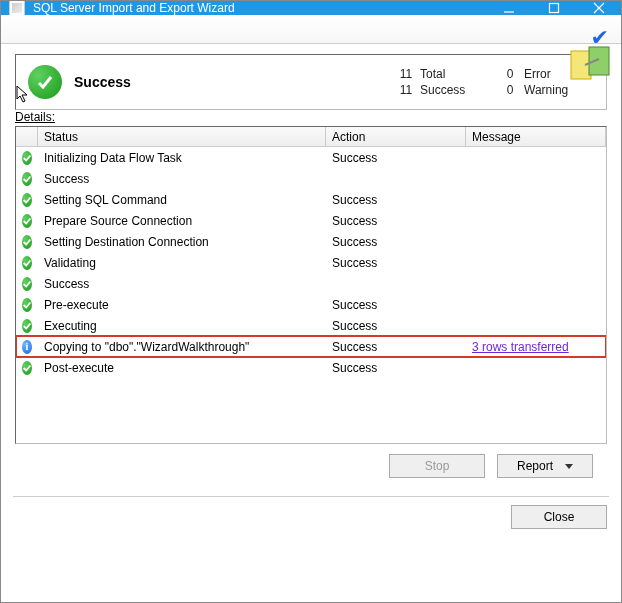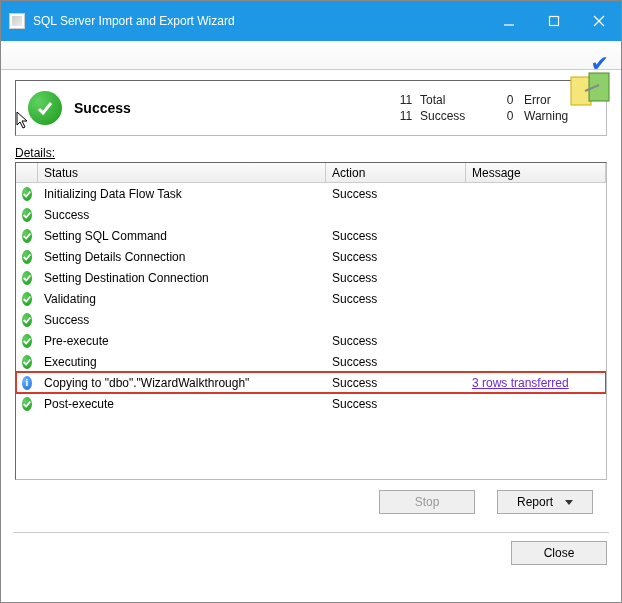--- a/index.html
+++ b/index.html
@@ -7,21 +7,21 @@
     margin: 0;
     font-family: "Segoe UI", Tahoma, sans-serif;
     font-size: 12px;
     background: #fff;
     width: 622px;
     height: 603px;
     overflow: hidden;
     border: 1px solid #888;
   }
   .titlebar {
-    height: 40px;
+    height: 14px;
     background: #1e98e4;
     color: #fff;
     display: flex;
     align-items: center;
     padding: 0 0 0 8px;
   }
   .titlebar .appicon {
     width: 16px; height: 16px;
     background: #fff;
     margin-right: 8px;
@@ -94,21 +94,20 @@
   .summary-stats {
     display: grid;
     grid-template-columns: 24px 80px 24px 70px;
     row-gap: 2px;
     font-size: 12px;
     color: #222;
   }
   .summary-stats .n { text-align: center; padding-right: 4px; }
 
   .details-label {
-    margin-top: 10px;
     margin-bottom: 2px;
     text-decoration: underline;
   }
 
   .details-box {
     border: 1px inset #bbb;
     height: 318px;
     background: #fff;
     overflow: auto;
   }
@@ -154,21 +153,21 @@
   .msg-link { color: #6d28d9; text-decoration: underline; cursor: pointer; }
 
   .highlight-row {
     outline: 2px solid #d43a2a;
     outline-offset: -1px;
   }
 
   .buttons-row {
     display: flex;
     justify-content: flex-end;
-    gap: 22px;
+    gap: 12px;
     padding: 10px 14px 8px 14px;
   }
   .sep {
     border-top: 1px solid #ccc;
     margin: 4px 12px 0 12px;
   }
   .btn {
     min-width: 96px;
     height: 24px;
     background: #efefef;
@@ -299,21 +298,21 @@
           <div class="cell"></div>
         </div>
         <div class="grid-row">
           <div class="cell iconcell">
             <div class="row-icon">
               <svg width="10" height="10" viewBox="0 0 12 12">
                 <path d="M2 6 L5 9 L10 3"></path>
               </svg>
             </div>
           </div>
-          <div class="cell">Setting Details Connection</div>
+          <div class="cell">Prepare Source Connection</div>
           <div class="cell">Success</div>
           <div class="cell"></div>
         </div>
         <div class="grid-row">
           <div class="cell iconcell">
             <div class="row-icon">
               <svg width="10" height="10" viewBox="0 0 12 12">
                 <path d="M2 6 L5 9 L10 3"></path>
               </svg>
             </div>

